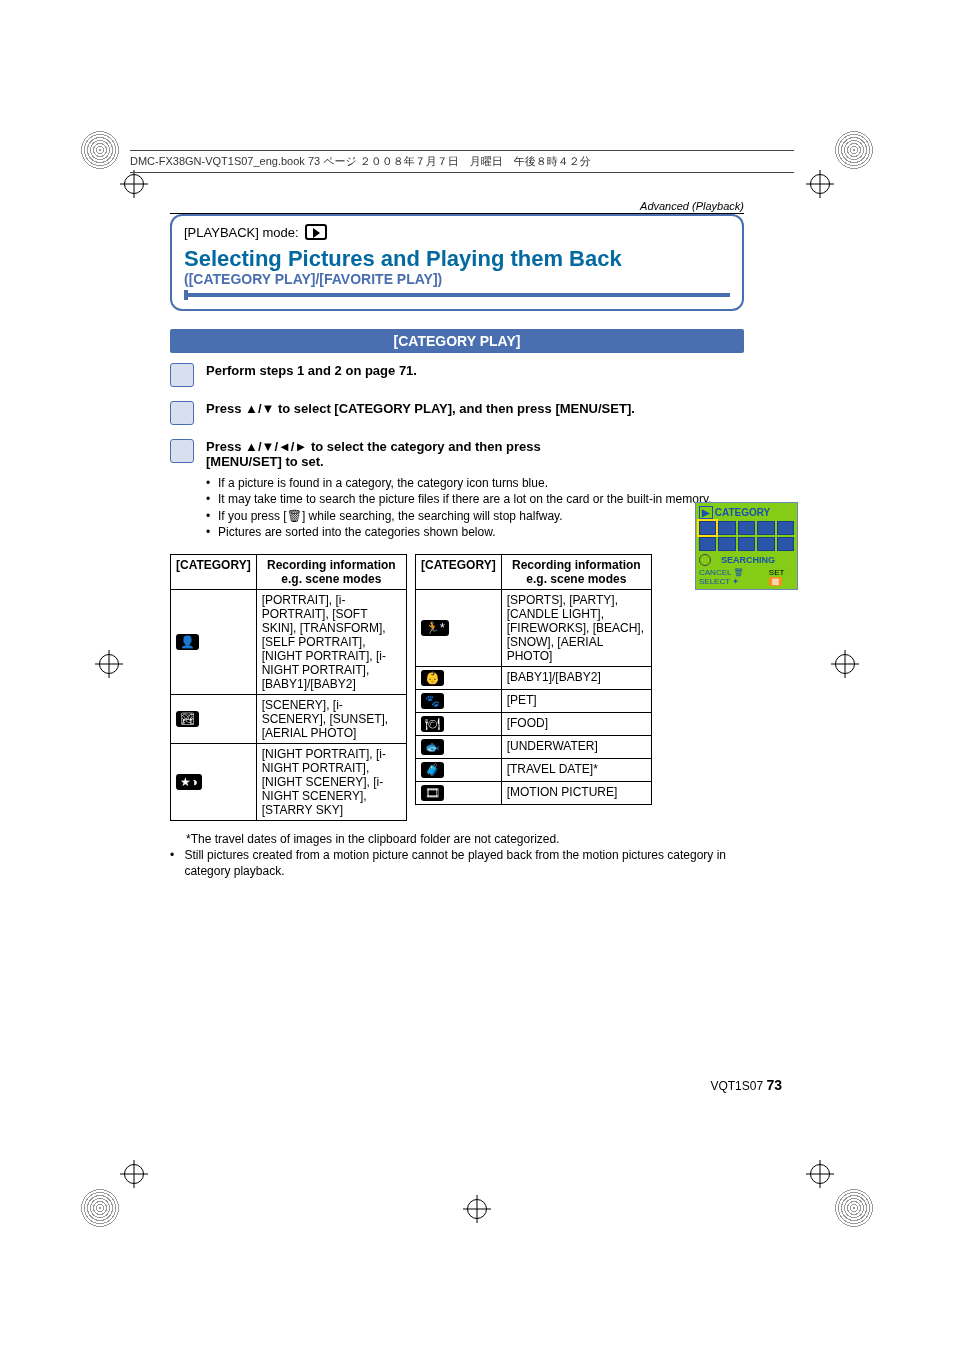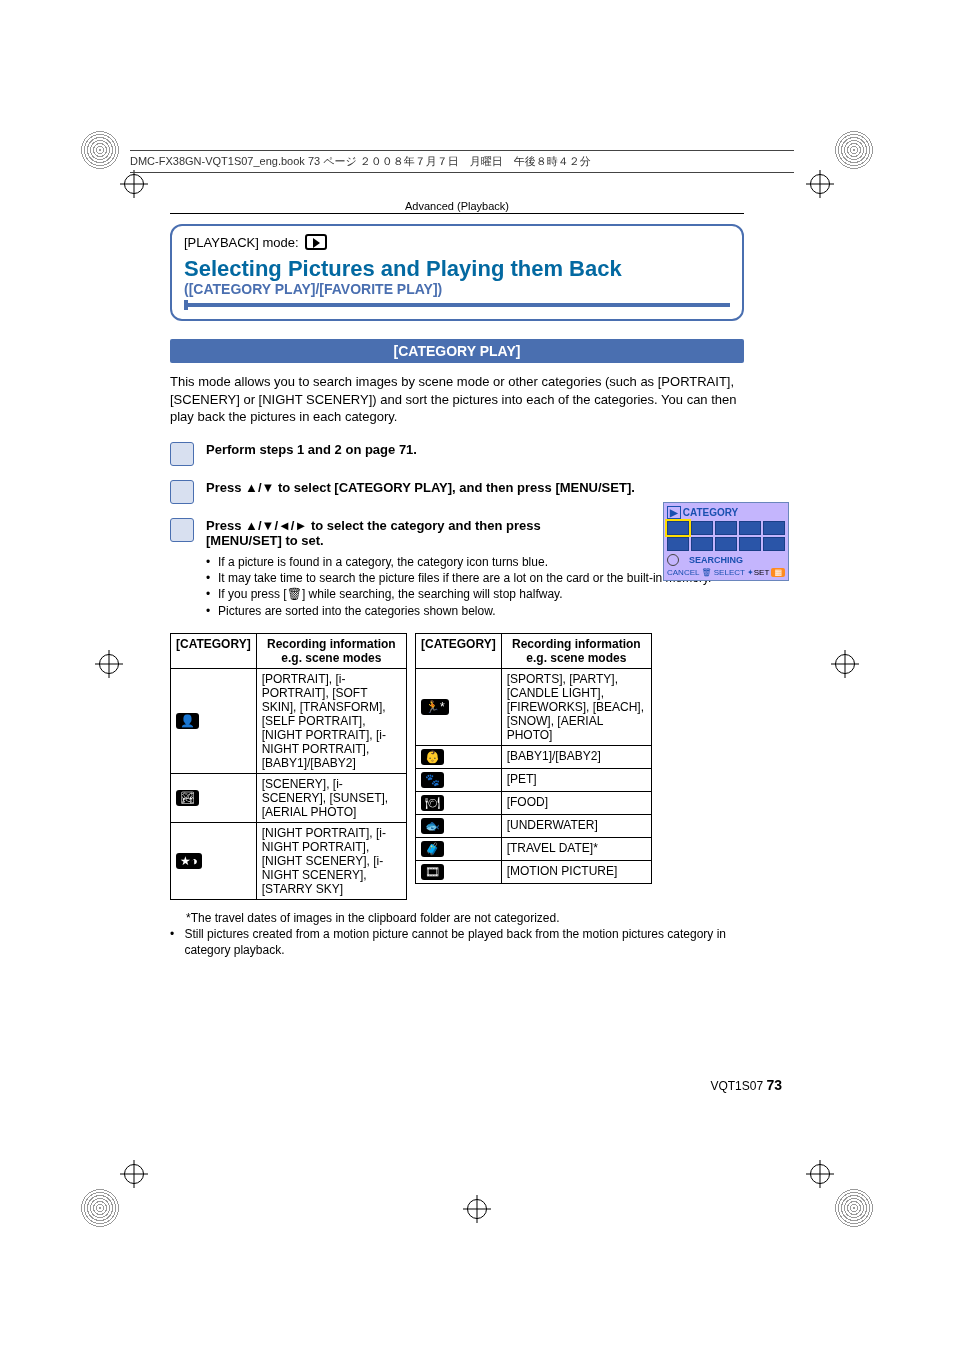--- a/index.html
+++ b/index.html
@@ -59,25 +59,25 @@
       padding: 3px 0;
     }
 
     .content {
       position: absolute;
       top: 200px;
       left: 170px;
       width: 574px;
     }
     .breadcrumb {
-      text-align: center;
+      text-align: right;
+      font-style: italic;
       font-size: 11px;
       border-bottom: 1px solid #000;
       padding-bottom: 1px;
-      margin-bottom: 10px;
     }
 
     .title-box {
       border: 2px solid #4a6fb0;
       border-radius: 12px;
       padding: 8px 12px 12px;
       background: #fff;
       margin-bottom: 18px;
     }
     .mode-line {
@@ -194,25 +194,25 @@
     .page-footer {
       position: absolute;
       bottom: 255px;
       right: 172px;
       font-size: 12px;
     }
     .page-footer b { font-size: 14px; }
 
     .osd {
       position: absolute;
-      right: 165px;
+      right: 156px;
       top: 502px;
-      width: 126px;
+      width: 103px;
       border: 1px solid #6a86bd;
-      background: #c4b5fd;
+      background: #84cc16;
       font-size: 9px;
       padding: 3px;
     }
     .osd-title { color:#1a50b0; font-weight:bold; font-size:10px; margin-bottom:2px; }
     .osd-title .p { display:inline-block; border:1px solid #1a50b0; padding:0 2px; margin-right:2px; }
     .osd-grid { display:grid; grid-template-columns:repeat(5,1fr); gap:2px; margin-bottom:3px; }
     .osd-grid span { height:14px; background:#2a55a8; border:1px solid #1a3f88; }
     .osd-grid .sel { outline:2px solid #ffde00; }
     .osd-row { display:flex; align-items:center; gap:10px; }
     .osd-row .spin { display:inline-block;width:12px;height:12px;border:1px solid #444;border-radius:50%;}
@@ -262,21 +262,20 @@
       <span>[PLAYBACK] mode:</span>
       <span class="play-icon"></span>
     </div>
     <div class="title-main">Selecting Pictures and Playing them Back</div>
     <div class="title-sub">([CATEGORY PLAY]/[FAVORITE PLAY])</div>
     <div class="divider-blue"></div>
   </div>
 
   <div class="section-bar">[CATEGORY PLAY]</div>
 
-  <div class="body-text">This mode allows you to search images by scene mode or other categories (such as [PORTRAIT], [SCENERY] or [NIGHT SCENERY]) and sort the pictures into each of the categories. You can then play back the pictures in each category.</div>
 
   <div class="step">
     <div class="step-bullet"></div>
     <div class="step-body">
         <div class="step-title">Perform steps 1 and 2 on page 71.</div>
       </div>
   </div>
 
   <div class="step">
     <div class="step-bullet"></div>

